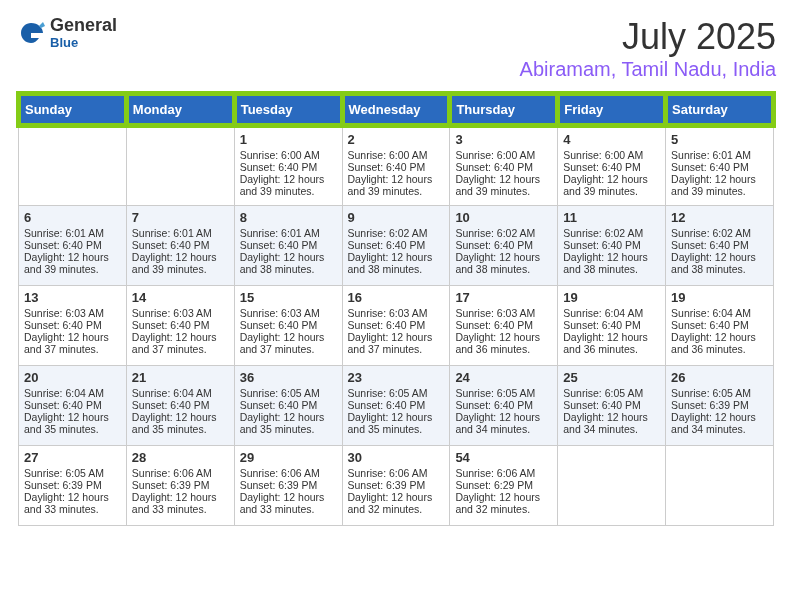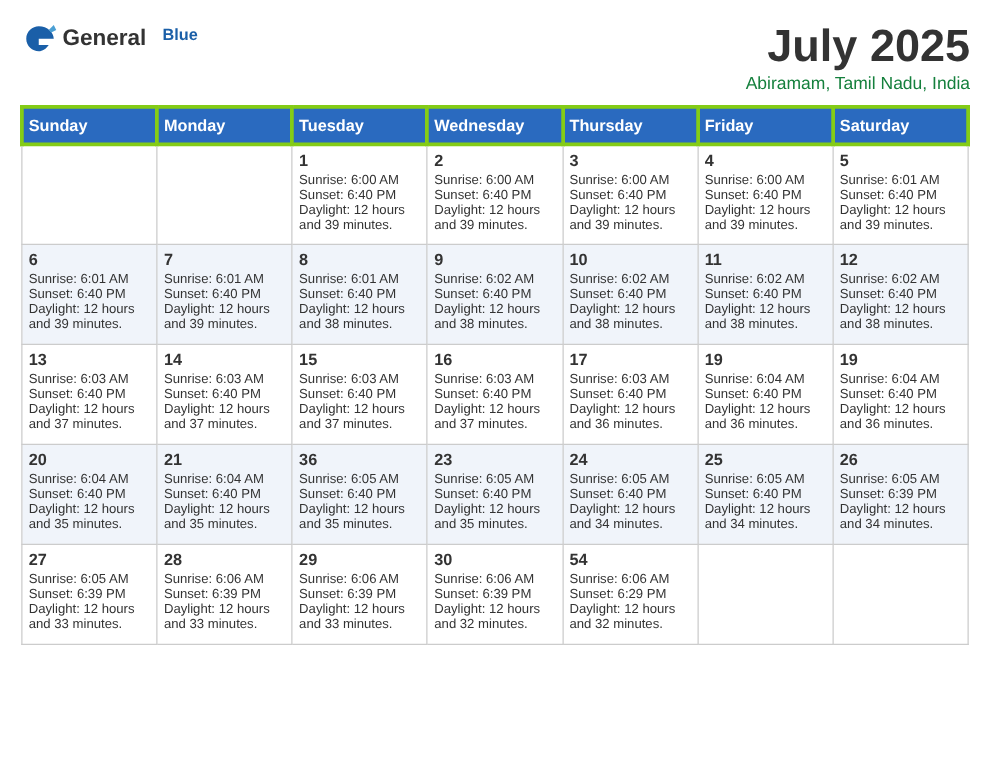--- a/index.html
+++ b/index.html
@@ -15,23 +15,22 @@
       justify-content: space-between;
       align-items: flex-start;
       margin-bottom: 10px;
     }
     .logo {
       display: flex;
       align-items: center;
     }
     .logo-text {
       display: flex;
-      flex-direction: row;
+      flex-direction: column;
       line-height: 1.1;
-      gap: 13px;
     }
     .logo-general {
       font-size: 18px;
       font-weight: bold;
       color: #333;
     }
     .logo-blue {
       font-size: 13px;
       font-weight: bold;
       color: #1a5fa8;
@@ -40,39 +39,39 @@
       width: 30px;
       height: 30px;
       margin-right: 4px;
     }
     .title-block {
       text-align: right;
     }
     .month-year {
       font-size: 36px;
       color: #333;
-      font-weight: bold;
+      font-weight: normal;
     }
     .location {
-      font-size: 14px;
-      color: #15803d;
+      font-size: 20px;
+      color: #8b5cf6;
     }
     table {
       width: 100%;
       border-collapse: collapse;
       table-layout: fixed;
     }
     thead th {
       background-color: #2a6abf;
       color: #fff;
       padding: 6px 4px;
       font-size: 13px;
       font-weight: bold;
       text-align: left;
-      border: 3px solid #84cc16;
+      border: 5px solid #84cc16;
     }
     td {
       border: 1px solid #ccc;
       vertical-align: top;
       padding: 4px 5px;
       font-size: 10.5px;
       color: #333;
       height: 80px;
     }
     .day-num {

